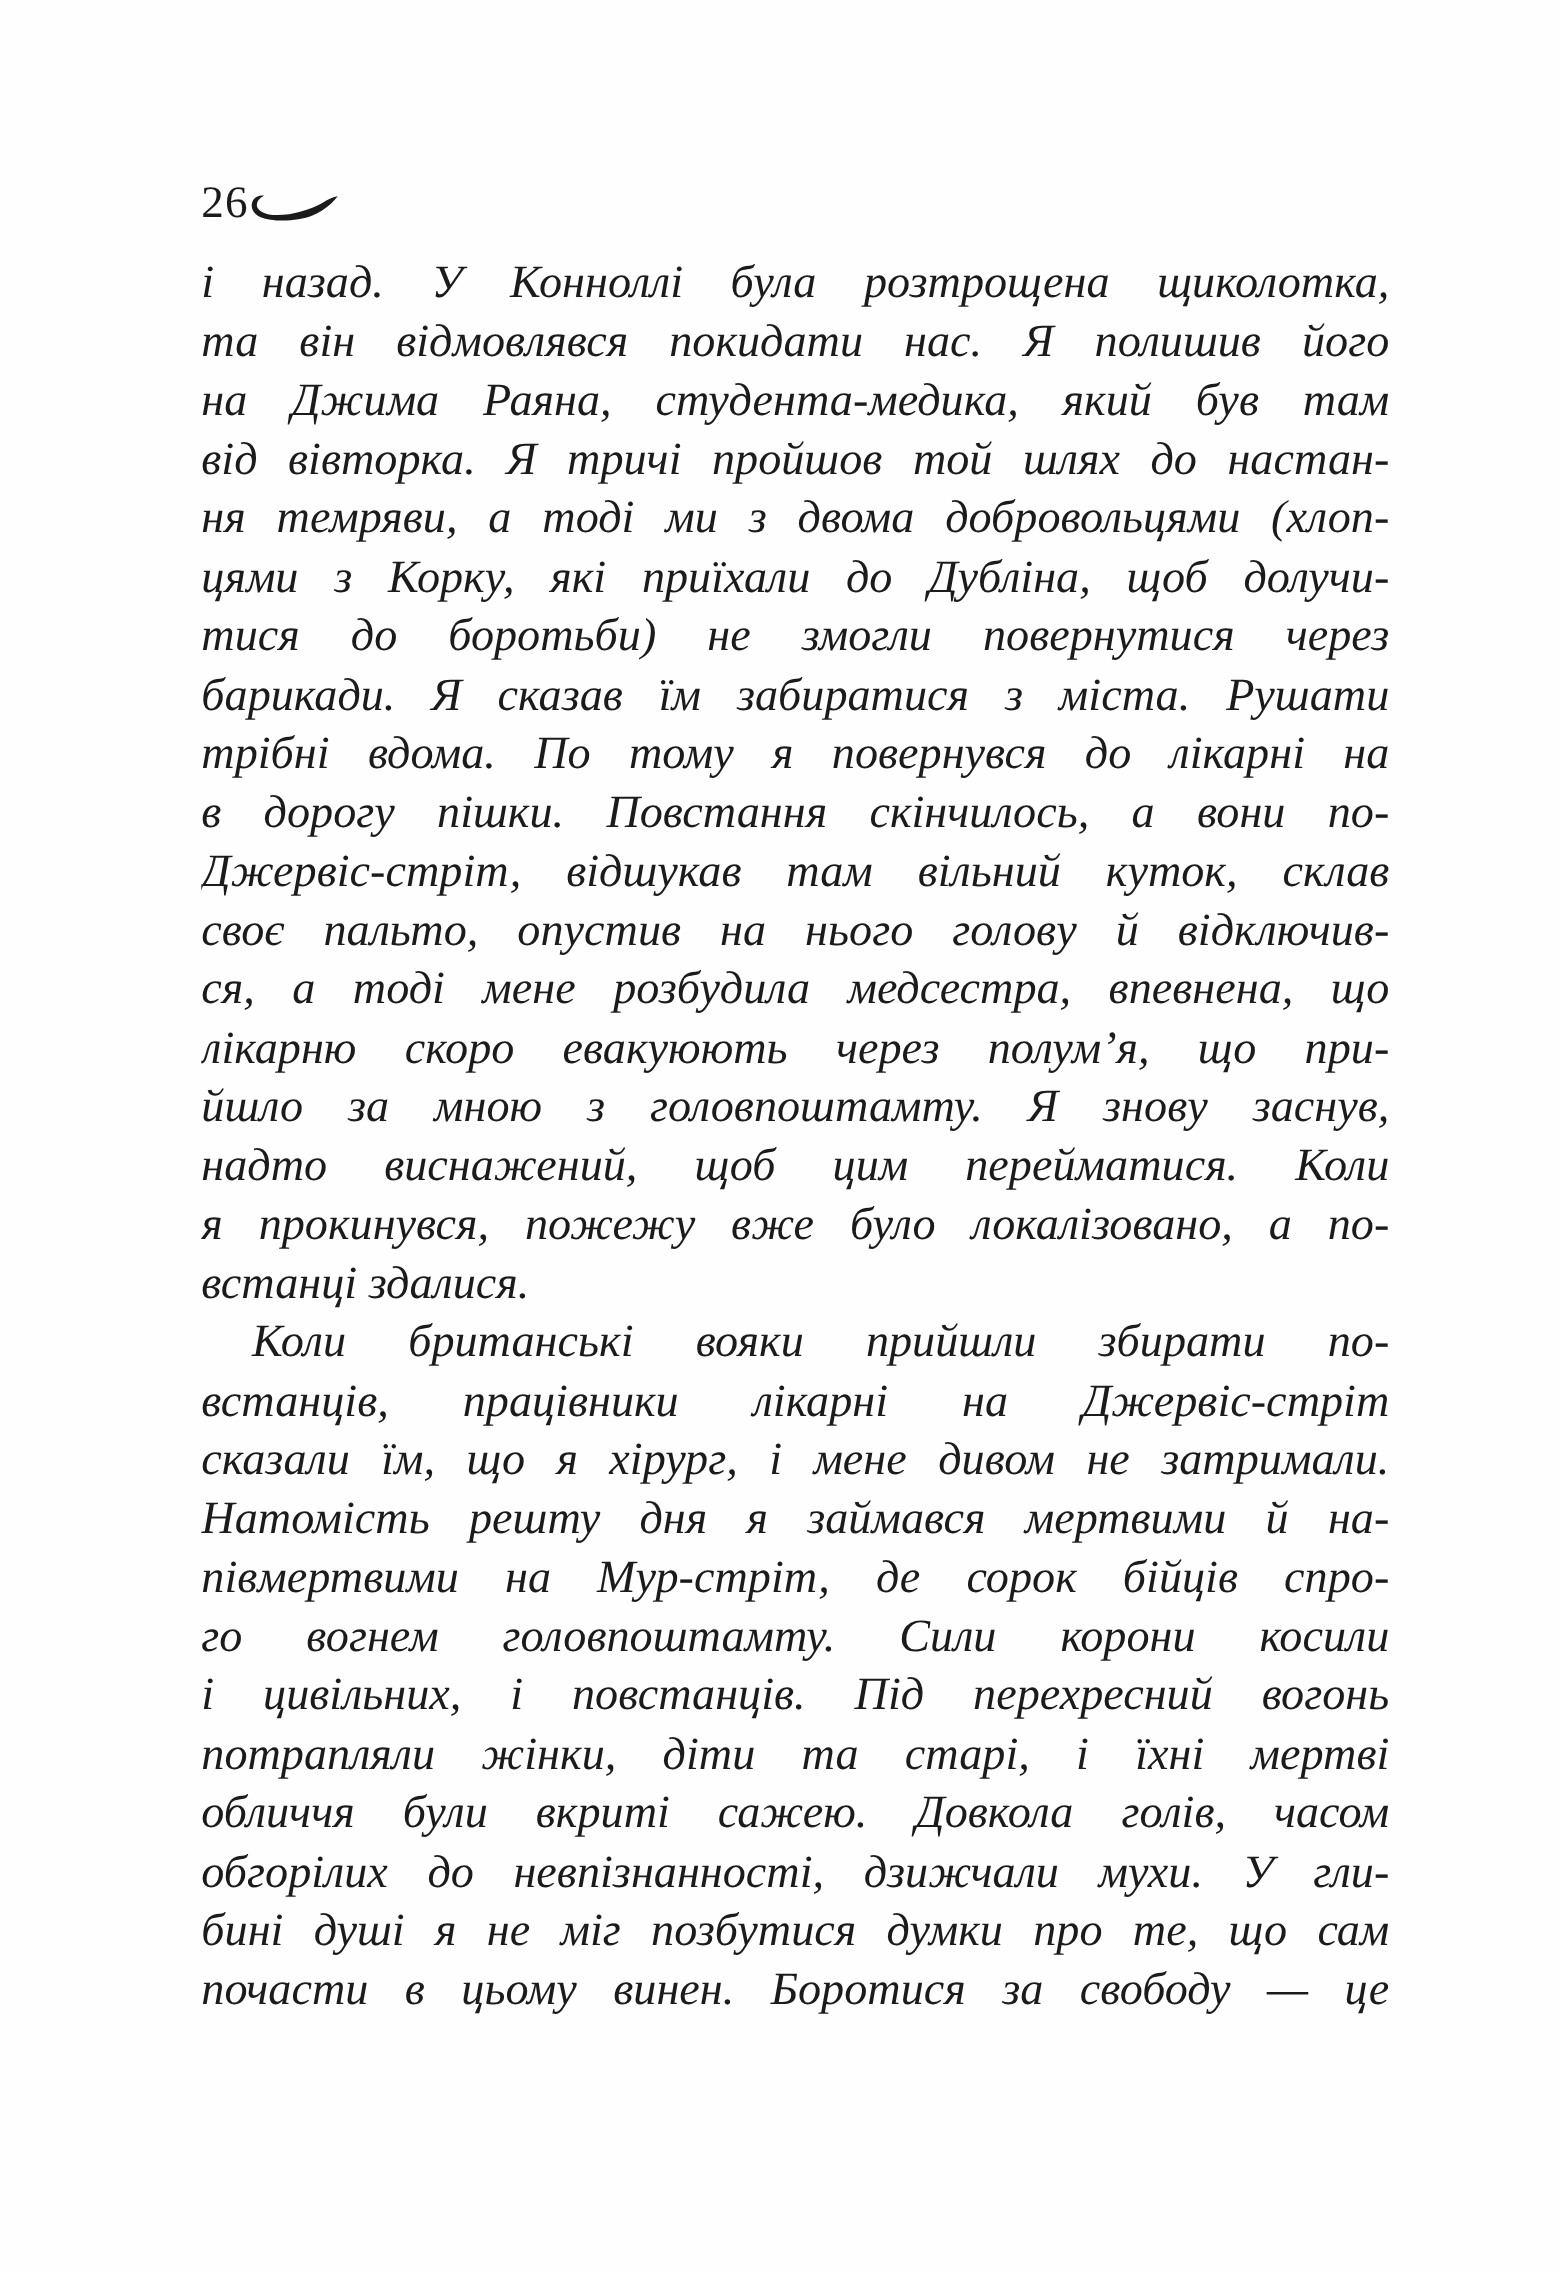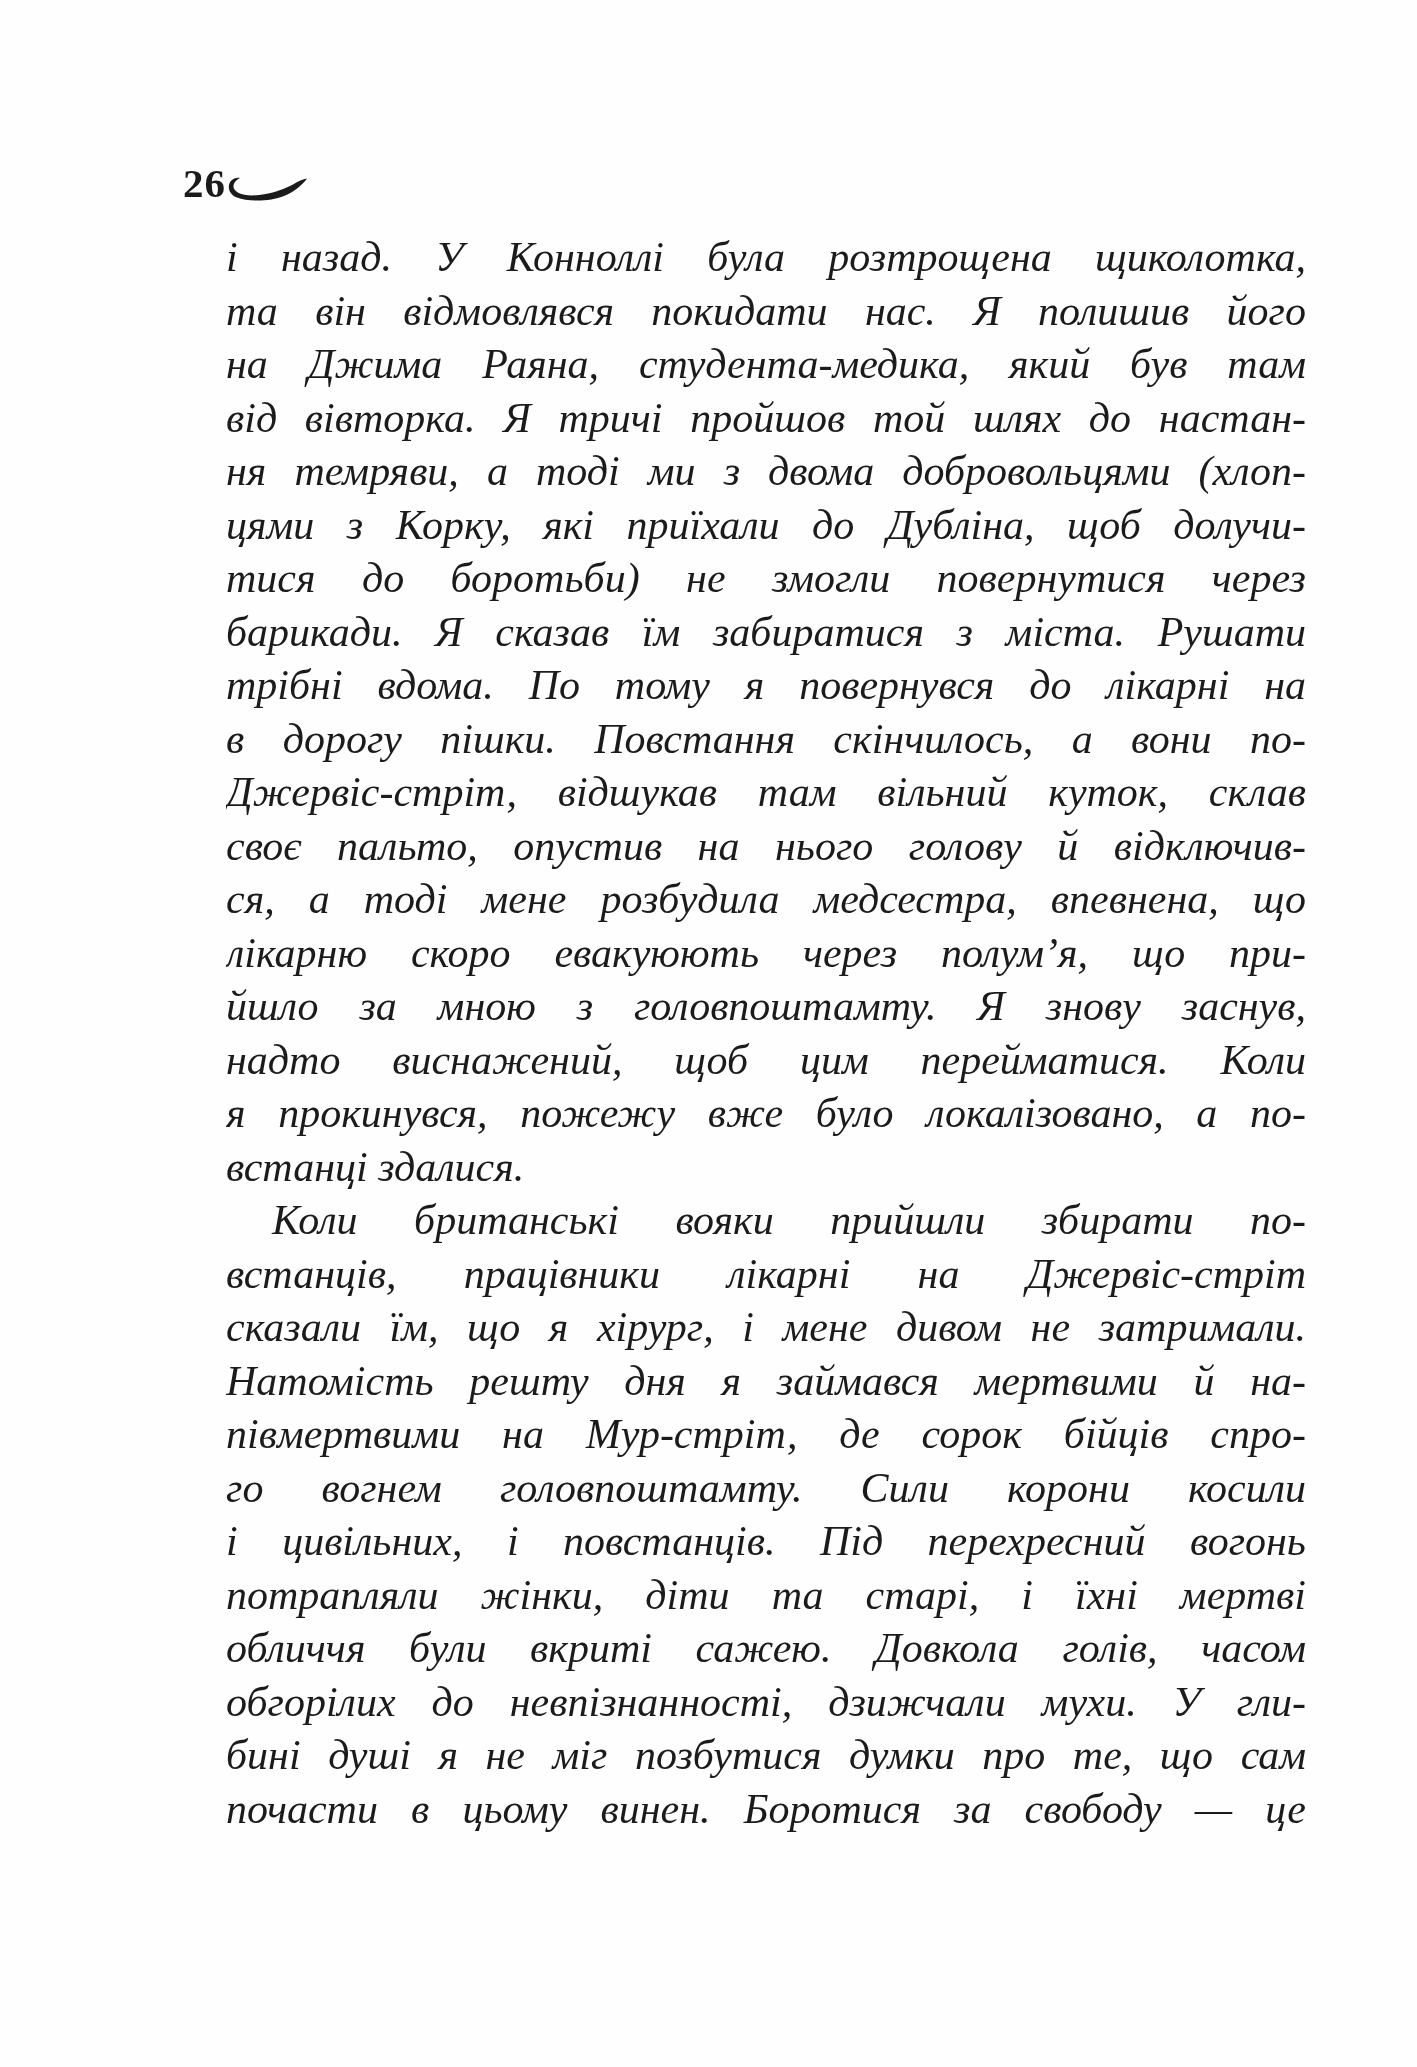--- a/index.html
+++ b/index.html
@@ -17,21 +17,20 @@
     height: 2067px;
     background: #fefefe;
   }
   .page-header {
     position: absolute;
     left: 183px;
     top: 163px;
     display: flex;
     align-items: center;
     gap: 0;
-    font-weight: bold;
   }
   .page-number {
     font-size: 41px;
     font-style: normal;
     letter-spacing: 1px;
     color: #1b1b1b;
     line-height: 1;
   }
   .flourish {
     width: 84px;
@@ -41,21 +40,20 @@
   }
   .body-text {
     position: absolute;
     left: 183px;
     top: 231px;
     width: 1080px;
     font-style: italic;
     font-size: 42px;
     line-height: 53.5px;
     color: #1b1b1b;
-    margin-left: 43px;
   }
   .line {
     text-align: justify;
     text-align-last: justify;
     height: 53.5px;
     overflow: hidden;
     white-space: nowrap;
   }
   .line.flush-left {
     text-align-last: left;

